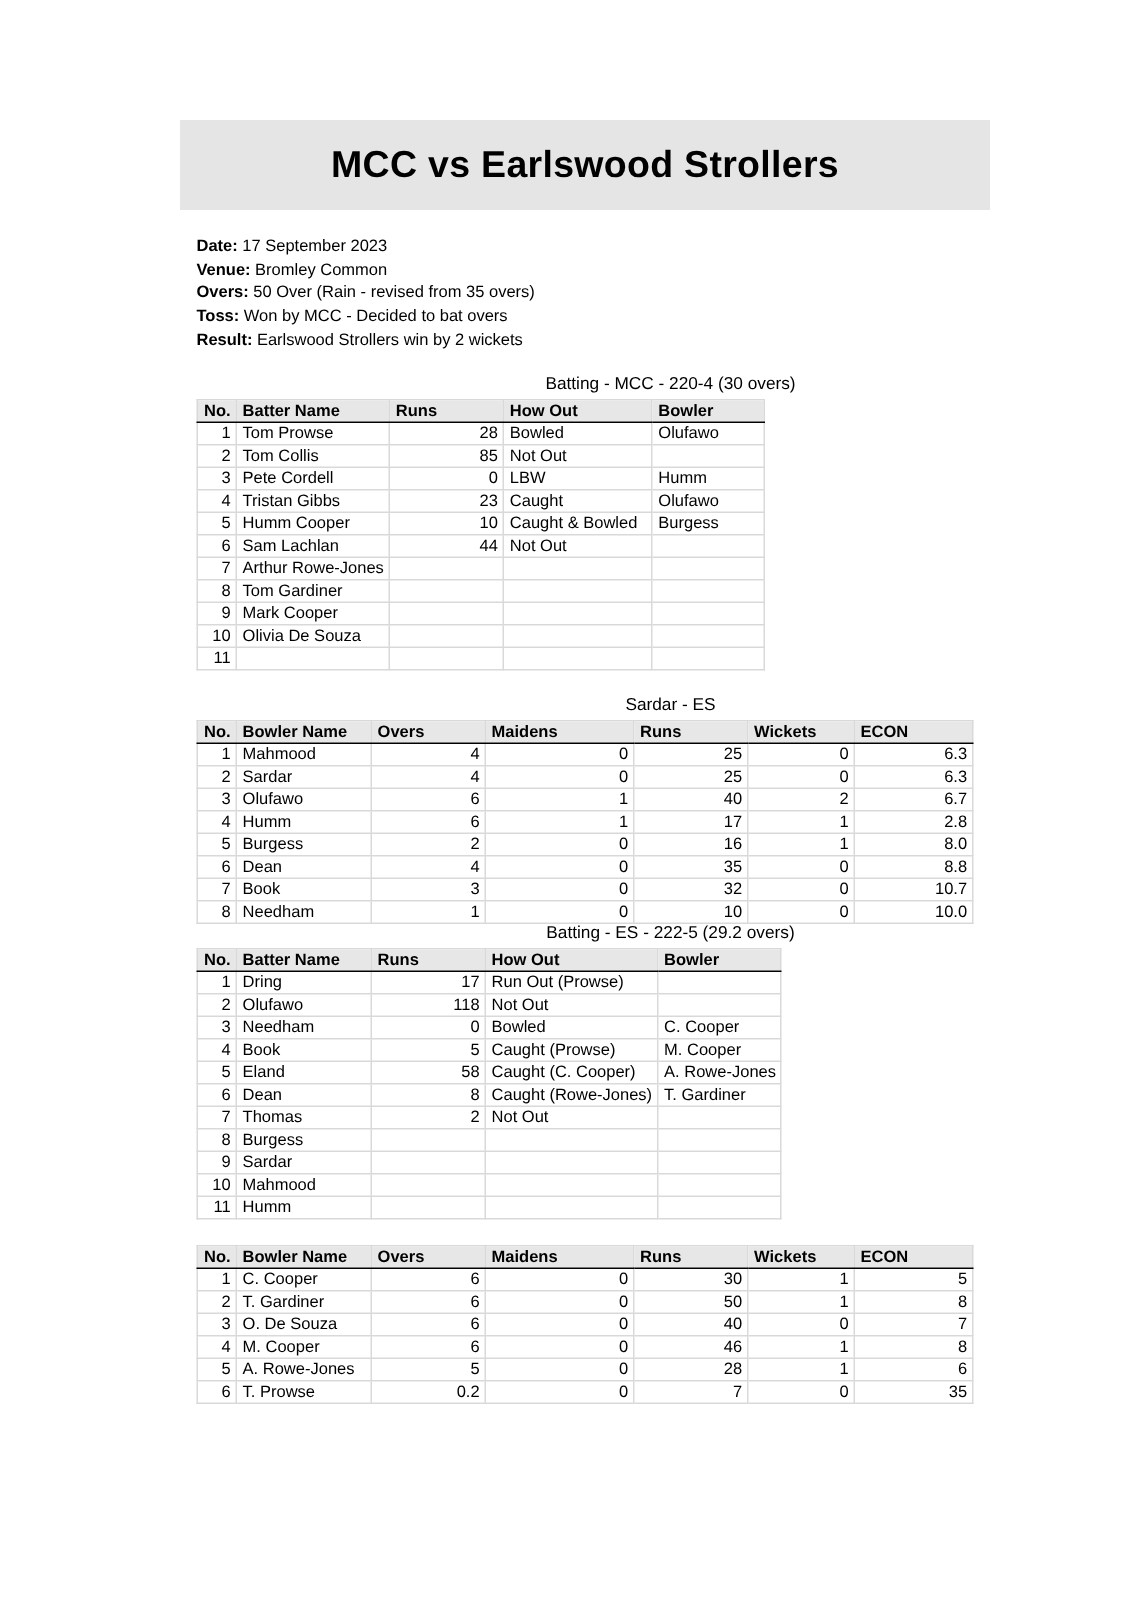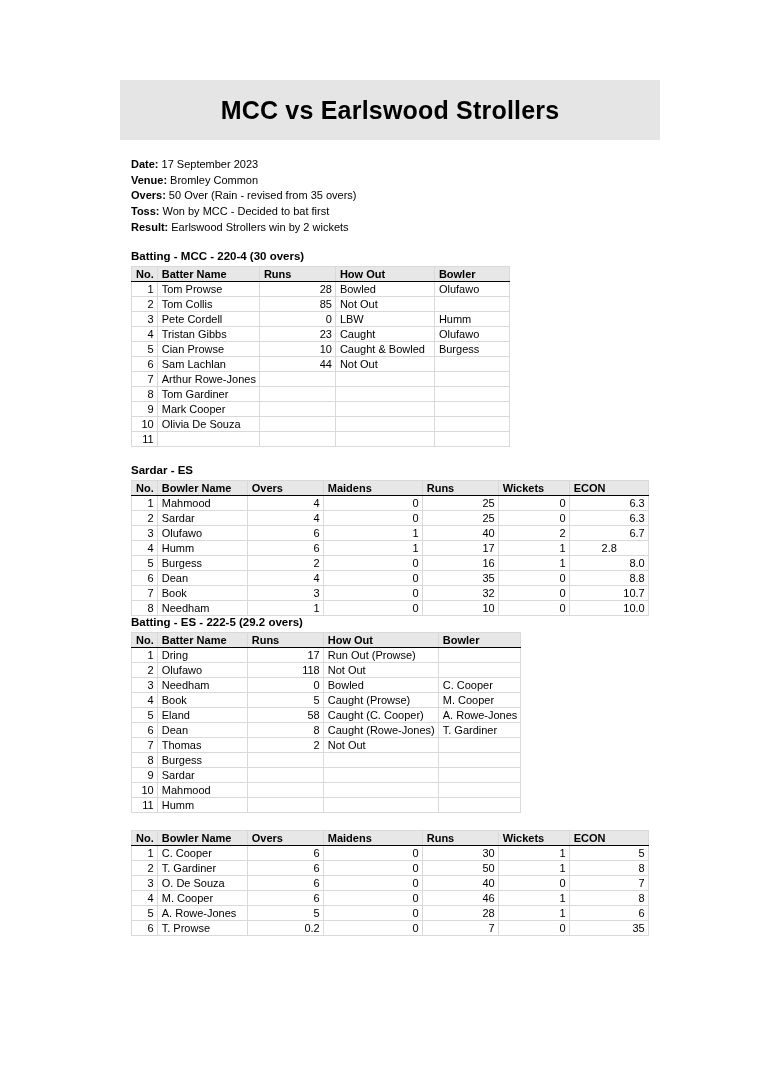--- a/index.html
+++ b/index.html
@@ -49,23 +49,24 @@
   }
   .section {
     margin-left: 131px;
   }
   .section.gap-s1 { margin-top: 14px; }
   .section.gap-s2 { margin-top: 17px; }
   .section.gap-s3 { }
   .section.gap-s4 { margin-top: 17px; }
   .section-heading {
     font-size: 11.5px;
-    font-weight: 700;
+    font-weight: 400;
     margin-bottom: 4px;
     white-space: nowrap;
+    text-align: center;
   }
   table.scorecard {
     border-collapse: collapse;
     table-layout: fixed;
     border: 1.5px solid #000000;
   }
   table.scorecard th,
   table.scorecard td {
     height: 14px;
     line-height: 14px;
@@ -96,21 +97,21 @@
     <div class="meta-line">
       <span class="meta-label">Date:</span><span>17 September 2023</span>
     </div>
     <div class="meta-line">
       <span class="meta-label">Venue:</span><span>Bromley Common</span>
     </div>
     <div class="meta-line">
       <span class="meta-label">Overs:</span><span>50 Over (Rain - revised from 35 overs)</span>
     </div>
     <div class="meta-line">
-      <span class="meta-label">Toss:</span><span>Won by MCC - Decided to bat first</span>
+      <span class="meta-label">Toss:</span><span>Won by MCC - Decided to bat overs</span>
     </div>
     <div class="meta-line">
       <span class="meta-label">Result:</span><span>Earlswood Strollers win by 2 wickets</span>
     </div>
   </div>
 
   <div class="section gap-s1">
     <div class="section-heading">Batting - MCC - 220-4 (30 overs)</div>
     <table class="scorecard">
         <colgroup>
@@ -153,21 +154,21 @@
           </tr>
           <tr>
             <td style="text-align: right;">4</td>
             <td style="text-align: left;">Tristan Gibbs</td>
             <td style="text-align: right;">23</td>
             <td style="text-align: left;">Caught</td>
             <td style="text-align: left;">Olufawo</td>
           </tr>
           <tr>
             <td style="text-align: right;">5</td>
-            <td style="text-align: left;">Cian Prowse</td>
+            <td style="text-align: left;">Humm Cooper</td>
             <td style="text-align: right;">10</td>
             <td style="text-align: left;">Caught &amp; Bowled</td>
             <td style="text-align: left;">Burgess</td>
           </tr>
           <tr>
             <td style="text-align: right;">6</td>
             <td style="text-align: left;">Sam Lachlan</td>
             <td style="text-align: right;">44</td>
             <td style="text-align: left;">Not Out</td>
             <td style="text-align: left;"></td>
@@ -262,21 +263,21 @@
             <td style="text-align: right;">2</td>
             <td style="text-align: right;">6.7</td>
           </tr>
           <tr>
             <td style="text-align: right;">4</td>
             <td style="text-align: left;">Humm</td>
             <td style="text-align: right;">6</td>
             <td style="text-align: right;">1</td>
             <td style="text-align: right;">17</td>
             <td style="text-align: right;">1</td>
-            <td style="text-align: center; margin-top: 32px;">2.8</td>
+            <td style="text-align: right; margin-top: 32px;">2.8</td>
           </tr>
           <tr>
             <td style="text-align: right;">5</td>
             <td style="text-align: left;">Burgess</td>
             <td style="text-align: right;">2</td>
             <td style="text-align: right;">0</td>
             <td style="text-align: right;">16</td>
             <td style="text-align: right;">1</td>
             <td style="text-align: right;">8.0</td>
           </tr>

